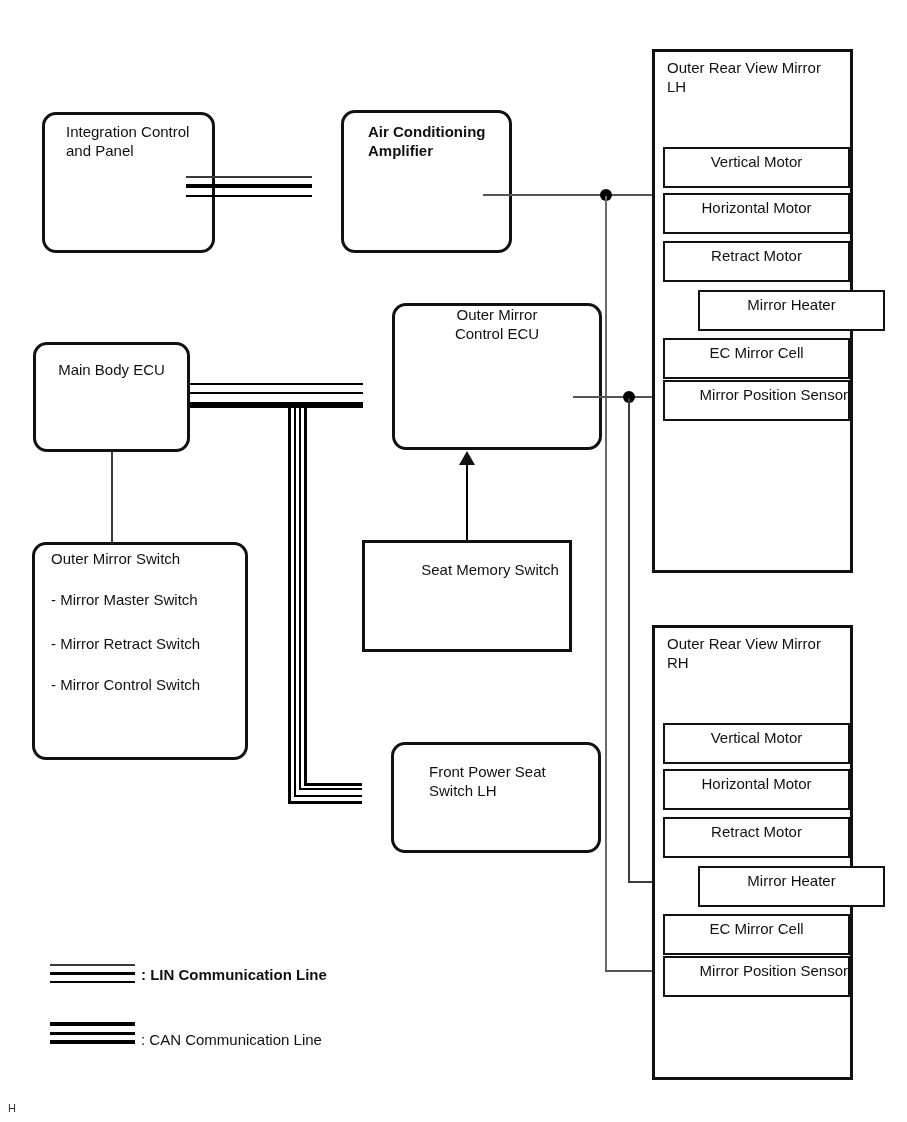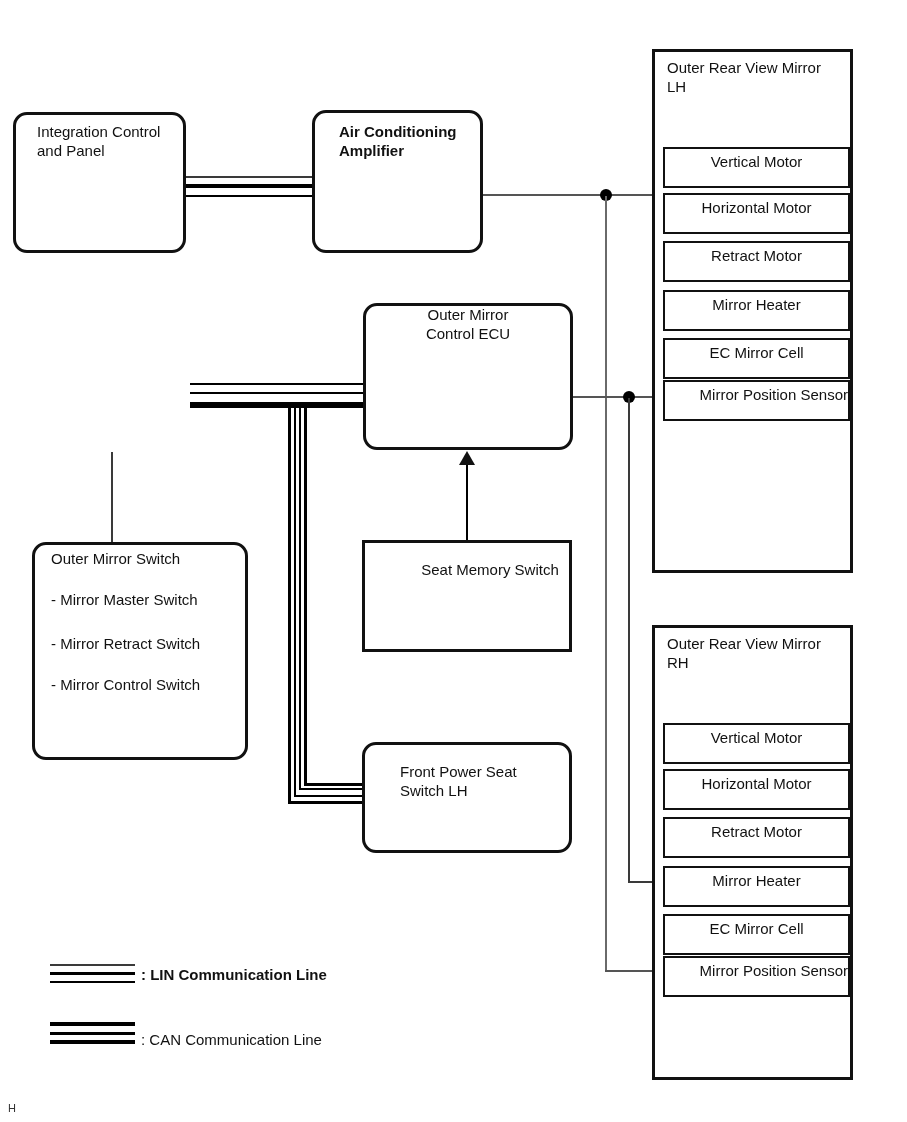--- a/index.html
+++ b/index.html
@@ -4,21 +4,21 @@
 <style>
   html,body{margin:0;padding:0;background:#ffffff;}
   .stage{
     position:relative;width:907px;height:1122px;background:#ffffff;
     font-family:"Liberation Sans", sans-serif;font-size:15px;color:#111;
     overflow:hidden;
   }
   .box{position:absolute;background:#fff;box-sizing:border-box;line-height:1.25;}
   .rbox{border:3px solid #111;border-radius:14px;}
   .sqbox{border:3px solid #111;padding-left:46px;}
-  .pre{white-space:pre-line;}
+  .pre{white-space:pre-line;margin-left:29px;}
   .ctr{text-align:center;}
   
   .n-integration{left:13px;top:112px;width:173px;height:141px;padding:8px 6px 0 21px;}
   .n-acamp{left:312px;top:110px;width:171px;height:143px;padding:10px 6px 0 24px;font-weight:bold;}
   .n-mainbody{left:33px;top:342px;width:157px;height:110px;padding-top:16px;}
   .n-mirrorecu{left:363px;top:303px;width:210px;height:147px;}
   .n-seatmem{left:362px;top:540px;width:210px;height:112px;padding-top:18px;}
   .n-frontseat{left:362px;top:742px;width:210px;height:111px;padding:18px 6px 4px 35px;}
   .n-omswitch{left:32px;top:542px;width:216px;height:218px;}
   .n-omswitch .ttl{position:absolute;left:16px;top:5px;}
@@ -30,21 +30,21 @@
   .m-rh{left:652px;top:625px;width:201px;height:455px;}
   .mirror .ttl{position:absolute;left:12px;top:7px;white-space:pre-line;}
   .complist{position:absolute;left:0;top:0;right:0;bottom:0;}
   .comp{
     position:absolute;left:8px;width:187px;height:41px;border:2px solid #111;
     box-sizing:border-box;background:#fff;text-align:center;padding-top:4px;
   }
   .complist .comp:nth-child(1){top:95px;}
   .complist .comp:nth-child(2){top:141px;}
   .complist .comp:nth-child(3){top:189px;}
-  .complist .comp:nth-child(4){top:238px;}
+  .complist .comp:nth-child(4){top:238px;margin-left:35px;}
   .complist .comp:nth-child(5){top:286px;}
   .complist .comp:nth-child(6){top:328px;text-align:right;}
   
   .ln{position:absolute;background:#000;}
   .gray{background:#6a6a6a;}
   .dgray{background:#3a3a3a;}
   .mid{background:#555;}
   .dot{position:absolute;width:12px;height:12px;border-radius:50%;background:#000;}
   .arrowhead{
     position:absolute;width:0;height:0;
@@ -59,20 +59,21 @@
 <body>
 
 <div class="stage">
 
   <div class="box rbox pre n-integration">Integration Control
 and Panel</div>
 
   <div class="box rbox pre n-acamp">Air Conditioning
 Amplifier</div>
 
+  <div class="box rbox ctr n-mainbody">Main Body ECU</div>
 
   <div class="box rbox ctr pre n-mirrorecu">Outer Mirror
 Control ECU</div>
 
   <div class="box sqbox ctr n-seatmem">Seat Memory Switch</div>
 
   <div class="box rbox pre n-frontseat">Front Power Seat
 Switch LH</div>
 
   <div class="box rbox n-omswitch">

